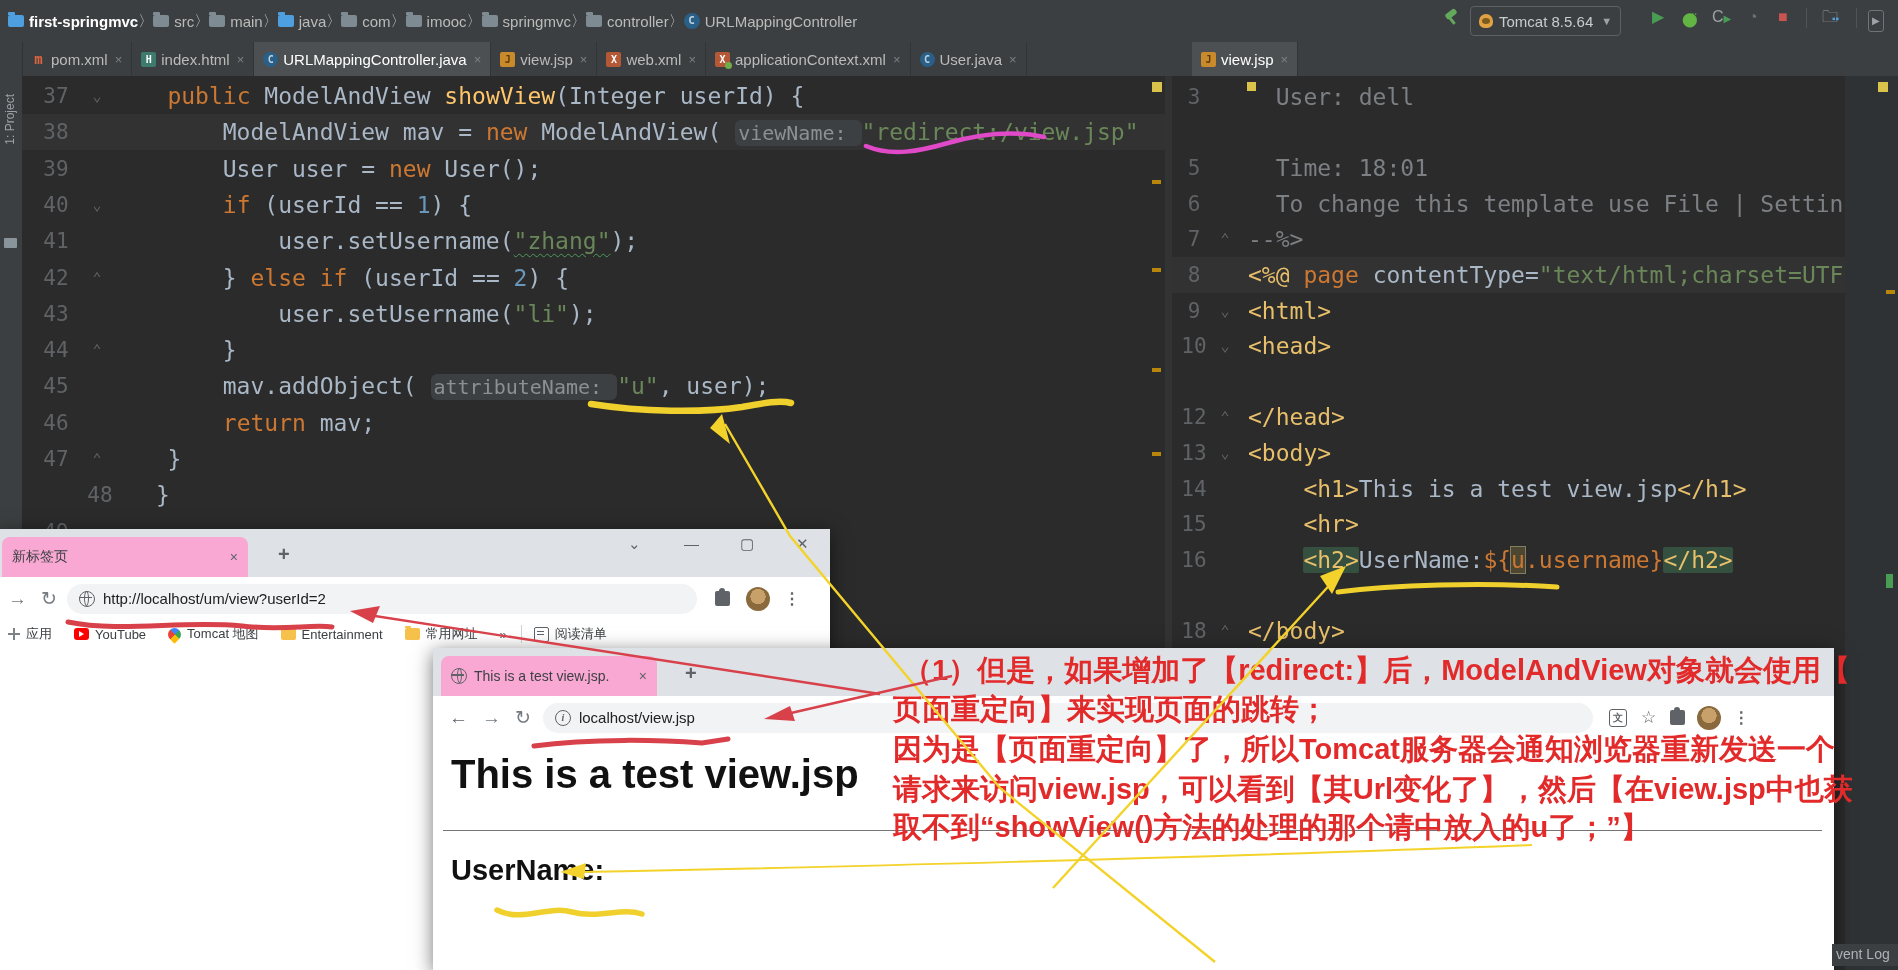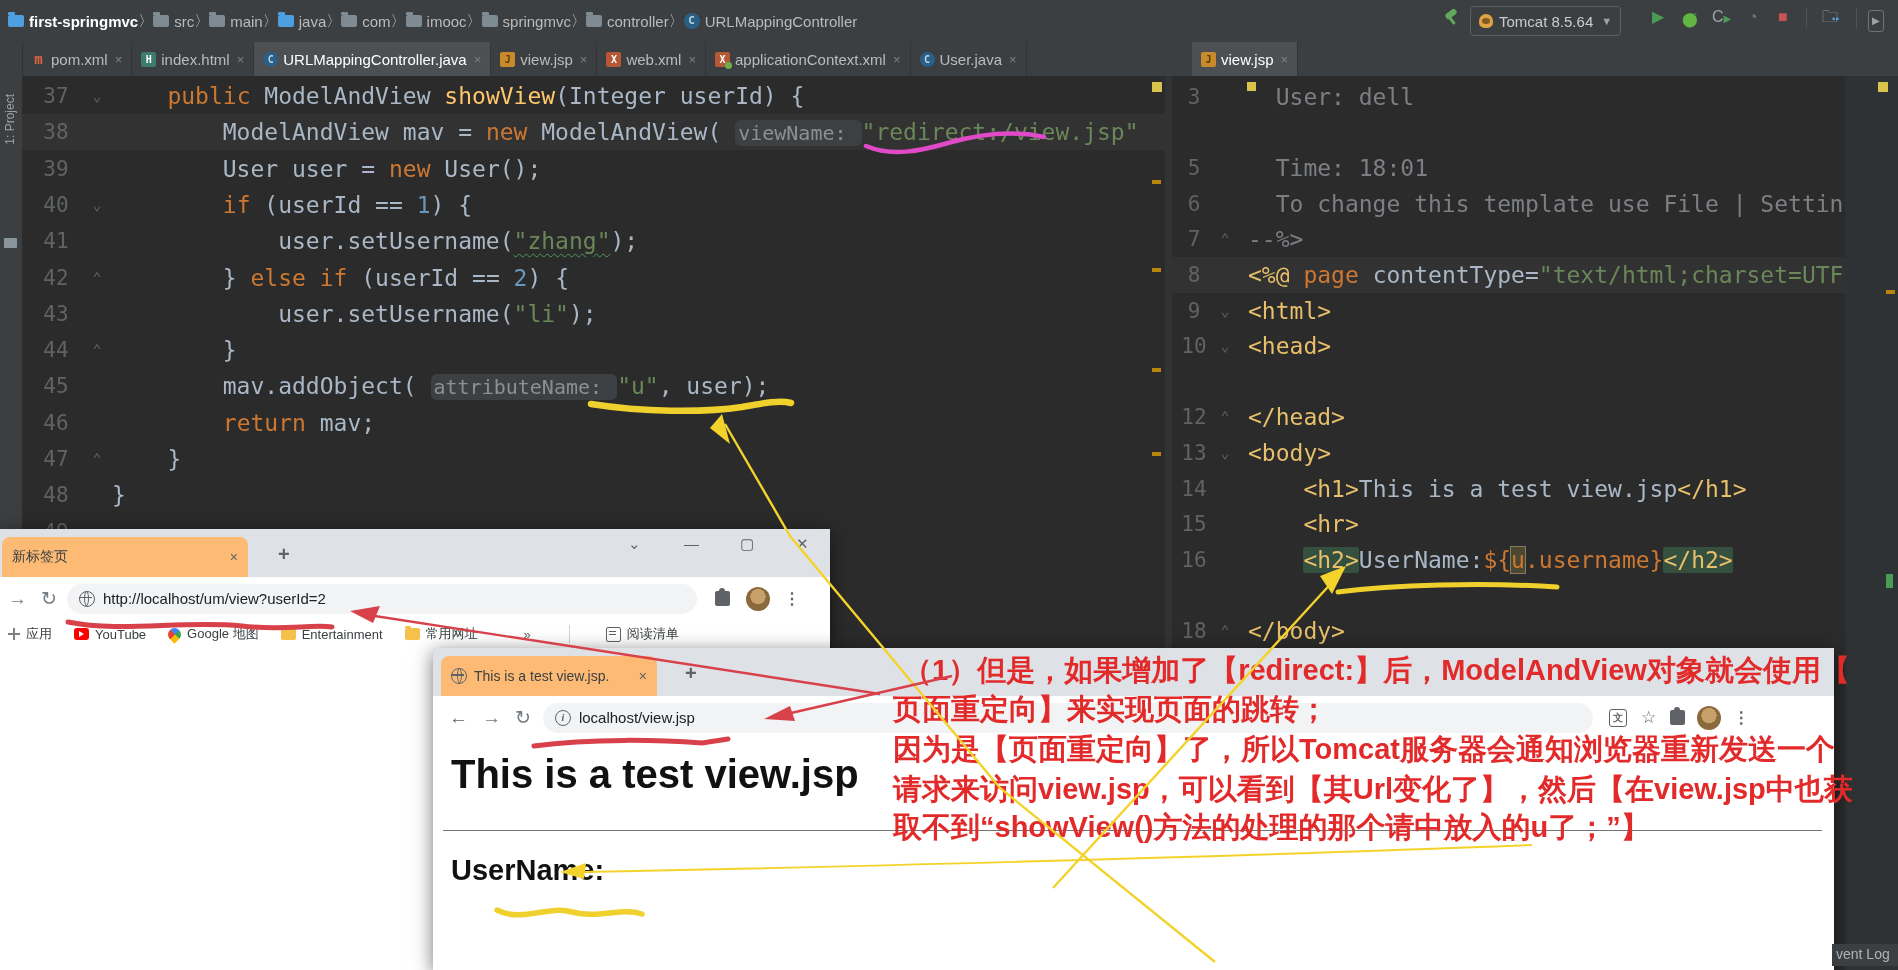--- a/index.html
+++ b/index.html
@@ -74,37 +74,37 @@
   .hint{background:#3d4042;color:#8c9093;border-radius:6px;padding:1px 3px;font-size:20px;}
   #splitter{position:absolute;left:1165px;top:76px;width:7px;height:894px;background:#313335;z-index:1;}
   .stripe{position:absolute;z-index:2;}
   
   #rightstrip{position:absolute;left:1845px;top:76px;width:53px;height:894px;background:#2f3234;z-index:1;}
   #eventlog{position:absolute;left:1832px;top:944px;color:#aeb3b8;font-size:14px;z-index:4;
             background:#3c3f41;padding:2px 8px 4px 4px;}
   
   .chrome{position:absolute;background:#ffffff;box-shadow:0 4px 18px rgba(0,0,0,.55);}
   .tabstrip{position:absolute;left:0;top:0;right:0;height:48px;background:#dee1e6;}
-  .ctab{position:absolute;top:8px;height:40px;background:#fdba74;border-radius:8px 8px 0 0;
+  .ctab{position:absolute;top:8px;height:40px;background:#f9a8d4;border-radius:8px 8px 0 0;
         display:flex;align-items:center;padding:0 10px;font-size:14px;color:#3c4043;box-sizing:border-box;}
   .ctab .x{margin-left:auto;color:#5f6368;font-size:14px;}
   .newtab{position:absolute;top:14px;color:#5f6368;font-size:20px;font-weight:bold;}
   .wctl{position:absolute;top:6px;color:#5f6368;font-size:15px;}
   .toolbar{position:absolute;left:0;right:0;height:43px;background:#ffffff;display:flex;align-items:center;}
   .navico{color:#747b81;font-size:19px;margin-left:14px;}
   .urlpill{height:30px;background:#f1f3f4;border-radius:15px;display:flex;align-items:center;
            font-size:15px;color:#202124;padding:0 12px;box-sizing:border-box;}
   .globe{display:inline-block;width:14px;height:14px;border:1.5px solid #5f6368;border-radius:50%;
          position:relative;margin-right:8px;flex:none;}
   .globe:before{content:"";position:absolute;left:4.5px;top:-1px;width:3px;height:13px;border:1px solid #5f6368;border-radius:50%;}
   .globe:after{content:"";position:absolute;left:-1px;top:5px;width:13px;height:1.5px;background:#5f6368;}
   .iico{display:inline-block;width:14px;height:14px;border:1.5px solid #5f6368;border-radius:50%;
         color:#5f6368;font:italic bold 10px/13px "Liberation Serif",serif;text-align:center;margin-right:8px;flex:none;}
   .bookbar{position:absolute;left:0;right:0;height:28px;background:#ffffff;display:flex;align-items:center;
-           font-size:13px;color:#3c4043;gap:24px;}
+           font-size:13px;color:#3c4043;}
   .bk{display:flex;align-items:center;margin-right:22px;white-space:nowrap;}
   .bk-ico{width:15px;height:12px;margin-right:6px;flex:none;}
   .ico-folder{background:#f6c14b;border-radius:2px;position:relative;}
   .ico-folder:before{content:"";position:absolute;left:0;top:-2px;width:6px;height:2px;background:#f6c14b;border-radius:1px 1px 0 0;}
   .ico-yt{background:#ff0000;border-radius:3px;position:relative;}
   .ico-yt:before{content:"";position:absolute;left:5px;top:3px;border-left:5px solid #fff;
                  border-top:3px solid transparent;border-bottom:3px solid transparent;}
   .ico-maps{width:13px;height:13px;border-radius:50% 50% 50% 0;transform:rotate(-45deg);
             background:conic-gradient(#4285f4 0 25%,#34a853 0 50%,#fbbc05 0 75%,#ea4335 0);position:relative;}
   .ico-apps{width:12px;height:12px;background:
@@ -254,21 +254,21 @@
       <div class="cline hl" style="top: 38.3px;"><span class="lnum">38</span><span class="lfold"> </span><span class="lcode"><span class="df">        ModelAndView mav = </span><span class="kw">new </span><span class="df">ModelAndView( </span><span class="hint">viewName: </span><span class="st">"redirect:/view.jsp"</span></span></div>
       <div class="cline" style="top: 74.6px;"><span class="lnum">39</span><span class="lfold"> </span><span class="lcode"><span class="df">        User user = </span><span class="kw">new </span><span class="df">User();</span></span></div>
       <div class="cline" style="top: 110.9px;"><span class="lnum">40</span><span class="lfold">⌄</span><span class="lcode"><span class="df">        </span><span class="kw">if </span><span class="df">(userId == </span><span class="nm">1</span><span class="df">) {</span></span></div>
       <div class="cline" style="top: 147.2px;"><span class="lnum">41</span><span class="lfold"> </span><span class="lcode"><span class="df">            user.setUsername(</span><span class="stw">"zhang"</span><span class="df">);</span></span></div>
       <div class="cline" style="top: 183.5px;"><span class="lnum">42</span><span class="lfold">⌃</span><span class="lcode"><span class="df">        } </span><span class="kw">else if </span><span class="df">(userId == </span><span class="nm">2</span><span class="df">) {</span></span></div>
       <div class="cline" style="top: 219.8px;"><span class="lnum">43</span><span class="lfold"> </span><span class="lcode"><span class="df">            user.setUsername(</span><span class="st">"li"</span><span class="df">);</span></span></div>
       <div class="cline" style="top: 256.1px;"><span class="lnum">44</span><span class="lfold">⌃</span><span class="lcode"><span class="df">        }</span></span></div>
       <div class="cline" style="top: 292.4px;"><span class="lnum">45</span><span class="lfold"> </span><span class="lcode"><span class="df">        mav.addObject( </span><span class="hint">attributeName: </span><span class="st">"u"</span><span class="df">, user);</span></span></div>
       <div class="cline" style="top: 328.7px;"><span class="lnum">46</span><span class="lfold"> </span><span class="lcode"><span class="df">        </span><span class="kw">return </span><span class="df">mav;</span></span></div>
       <div class="cline" style="top: 365px;"><span class="lnum">47</span><span class="lfold">⌃</span><span class="lcode"><span class="df">    }</span></span></div>
-      <div class="cline" style="top: 401.3px;"><span class="lnum">48</span><span class="lfold"> </span><span class="lcode"><span class="df">}</span></span></div>
+      <div class="cline" style="top: 401.3px; padding-left: 44px;"><span class="lnum">48</span><span class="lfold"> </span><span class="lcode"><span class="df">}</span></span></div>
       <div class="cline" style="top: 437.6px;"><span class="lnum">49</span><span class="lfold"> </span><span class="lcode"><span class="df"></span></span></div>
     </div>
   <div id="splitter"></div>
   <div id="ed-right" class="editor">
       <div class="cline" style="top: 3px;"><span class="lnum">3</span><span class="lfold"> </span><span class="lcode"><span class="cm">  User: dell</span></span></div>
       <div class="cline" style="top: 74.2px;"><span class="lnum">5</span><span class="lfold"> </span><span class="lcode"><span class="cm">  Time: 18:01</span></span></div>
       <div class="cline" style="top: 109.8px;"><span class="lnum">6</span><span class="lfold"> </span><span class="lcode"><span class="cm">  To change this template use File | Settings | File Templates.</span></span></div>
       <div class="cline" style="top: 145.4px;"><span class="lnum">7</span><span class="lfold">⌃</span><span class="lcode"><span class="cm">--%&gt;</span></span></div>
       <div class="cline hl" style="top: 181px;"><span class="lnum">8</span><span class="lfold"> </span><span class="lcode"><span class="tg">&lt;%@ </span><span class="kw">page </span><span class="df">contentType=</span><span class="st">"text/html;charset=UTF-8"</span></span></div>
       <div class="cline" style="top: 216.6px;"><span class="lnum">9</span><span class="lfold">⌄</span><span class="lcode"><span class="tg">&lt;html&gt;</span></span></div>
@@ -320,21 +320,21 @@
           <span class="bk">
             <span class="bk-ico ico-apps"></span>
             <span>应用</span>
           </span>
           <span class="bk">
             <span class="bk-ico ico-yt"></span>
             <span>YouTube</span>
           </span>
           <span class="bk">
             <span class="bk-ico ico-maps"></span>
-            <span>Google 地图</span>
+            <span>Tomcat 地图</span>
           </span>
           <span class="bk">
             <span class="bk-ico ico-folder"></span>
             <span>Entertainment</span>
           </span>
           <span class="bk">
             <span class="bk-ico ico-folder"></span>
             <span>常用网址</span>
           </span>
         </span>

